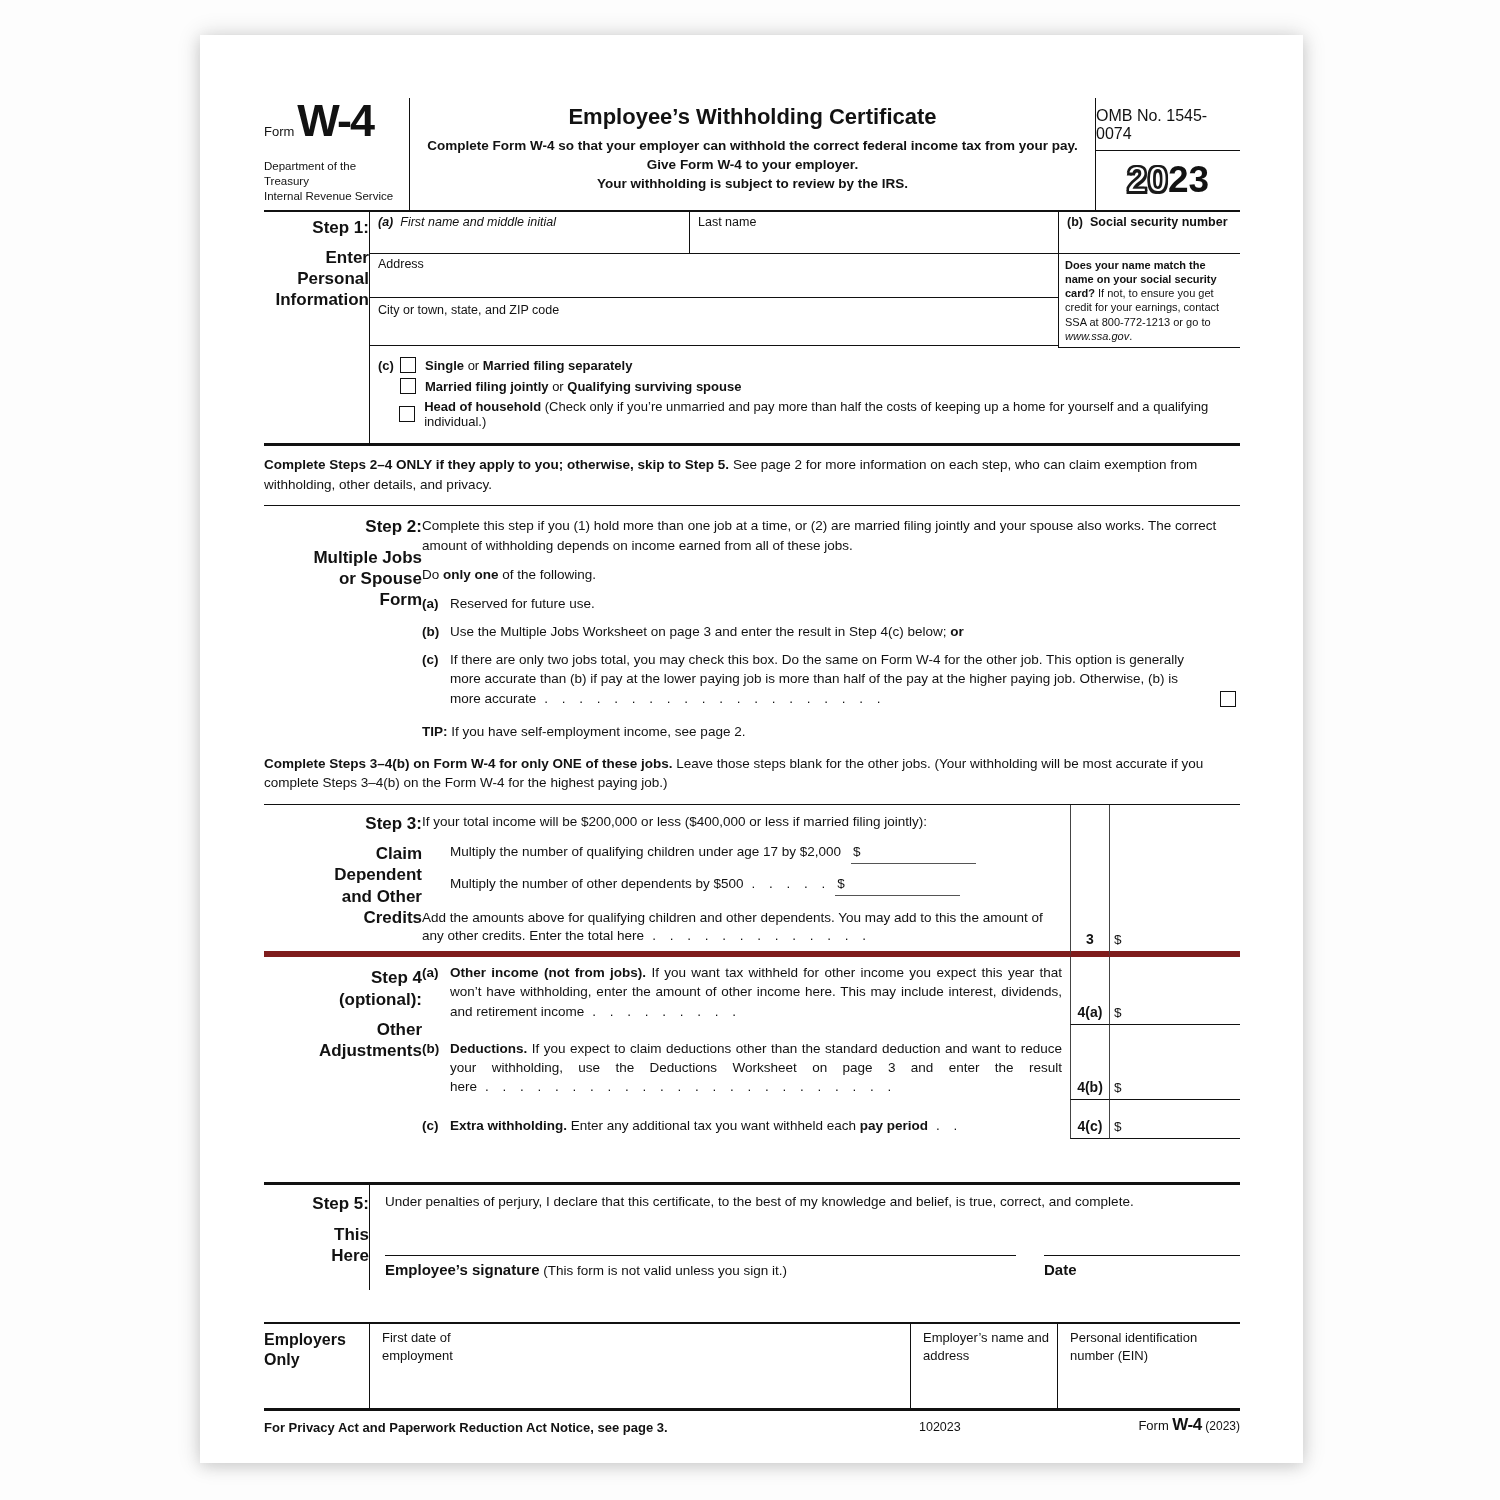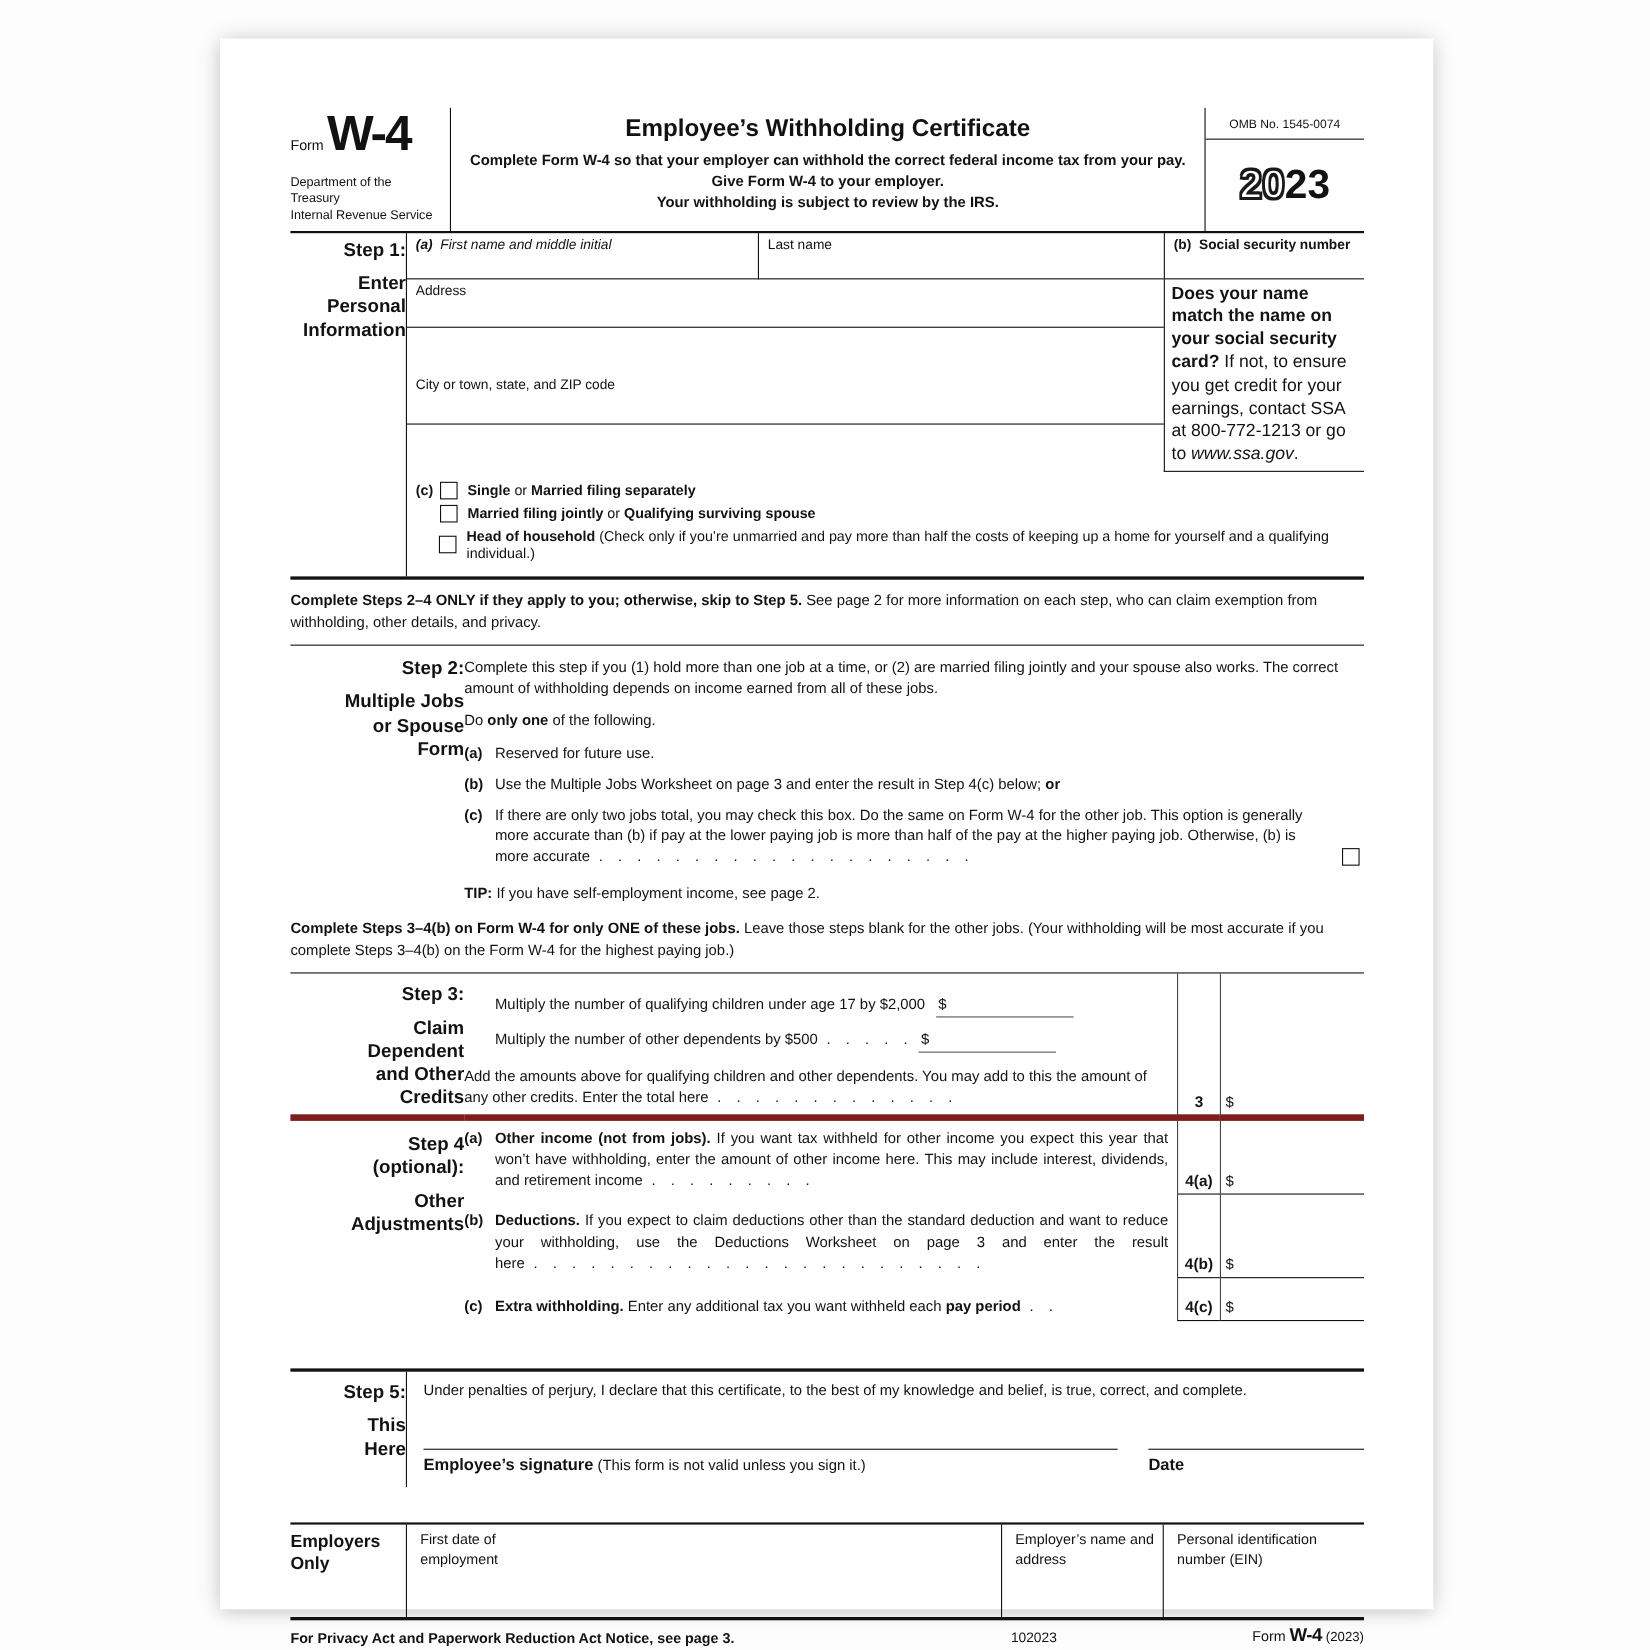--- a/index.html
+++ b/index.html
@@ -20,40 +20,40 @@
   .header{display:flex;border-bottom:2.5px solid #111;}
   .header-left{width:146px;border-right:1.5px solid #111;padding:2px 6px 6px 0;box-sizing:border-box;}
   .form-word{font-size:13px;margin-right:3px;}
   .w4{font-size:45px;font-weight:bold;letter-spacing:-2px;line-height:0.95;}
   .brandrow{display:flex;align-items:baseline;}
   .dept{font-size:11.5px;line-height:1.3;margin-top:16px;}
   .header-center{flex:1;text-align:center;padding:4px 12px 6px;}
   .title{font-size:22px;font-weight:bold;margin:2px 0 6px;}
   .sub{font-size:13.5px;font-weight:bold;line-height:1.42;}
   .header-right{width:145px;border-left:1.5px solid #111;display:flex;flex-direction:column;box-sizing:border-box;}
-  .omb{font-size:11px;text-align:center;padding:9px 0 7px;border-bottom:1.5px solid #111;}
+  .omb{font-size:16px;text-align:left;padding:9px 0 7px;border-bottom:1.5px solid #111;}
   .year{flex:1;display:flex;align-items:center;justify-content:center;font-size:37px;font-weight:bold;letter-spacing:0;}
   .year-outline{
     color:#fff;
     -webkit-text-stroke:2px #1a1a1a;
     text-shadow:-1.5px -1.5px 0 #1a1a1a,1.5px -1.5px 0 #1a1a1a,-1.5px 1.5px 0 #1a1a1a,1.5px 1.5px 0 #1a1a1a;
   }
 
   
   .step1{display:grid;grid-template-columns:106px 320px 368px 182px;border-bottom:3px solid #111;}
   .steplabel{font-size:17px;font-weight:bold;line-height:1.25;text-align:right;}
   .s1-label{grid-column:1;grid-row:1/5;border-right:1.5px solid #111;padding-top:5px;}
   .s1-label .phrase{margin-top:9px;}
   .cell{box-sizing:border-box;padding:3px 8px;font-size:12.5px;}
   .tag{font-weight:bold;margin-right:7px;font-size:12.5px;}
   .c-r1a{grid-column:2;grid-row:1;height:42px;border-right:1px solid #111;border-bottom:1px solid #111;font-style:italic;}
   .c-r1b{grid-column:3;grid-row:1;border-bottom:1px solid #111;}
   .c-r1c{grid-column:4;grid-row:1;border-left:1.5px solid #111;border-bottom:1.5px solid #111;font-weight:bold;}
   .c-r2{grid-column:2/4;grid-row:2;height:44px;border-bottom:1px solid #111;}
-  .c-note{grid-column:4;grid-row:2/4;border-left:1.5px solid #111;border-bottom:1.5px solid #111;font-size:16px;line-height:1.3;padding:4px 6px;}
+  .c-note{grid-column:4;grid-row:2/4;border-left:1.5px solid #111;border-bottom:1.5px solid #111;font-size:11px;line-height:1.3;padding:4px 6px;}
   .c-note i{font-style:italic;}
   .c-r3{grid-column:2/4;grid-row:3;height:46px;border-bottom:1px solid #111;}
   .c-r4{grid-column:2/5;grid-row:4;padding:7px 0 9px;}
   .cbrow{display:flex;align-items:center;margin:2px 0 5px;font-size:13px;}
   .ctag{width:30px;padding-left:8px;box-sizing:border-box;font-weight:bold;}
   .cb{width:14px;height:14px;border:1.5px solid #111;display:inline-block;flex:none;background:#fff;}
   .cblab{margin-left:9px;}
   .b{font-weight:bold;}
 
   
@@ -243,20 +243,21 @@
       <div class="s3-label steplabel heavyline">
         <div>Step 3:</div>
         <div class="phrase">
           <div>Claim</div>
           <div>Dependent</div>
           <div>and Other</div>
           <div>Credits</div>
         </div>
       </div>
       <div class="s3-body heavyline">
+        <div>If your total income will be $200,000 or less ($400,000 or less if married filing jointly):</div>
         <div class="ind">
           <span>Multiply the number of qualifying children under age 17 by $2,000</span><span class="uline"><span>$</span></span>
         </div>
         <div class="ind">
           <span>Multiply the number of other dependents by $500</span><span class="dots">. . . . .</span><span class="uline"><span>$</span></span>
         </div>
         <div class="s3-add">
           <span>Add the amounts above for qualifying children and other dependents. You may add to this the amount of any other credits. Enter the total here</span><span class="dots">. . . . . . . . . . . . .</span>
         </div>
       </div>

